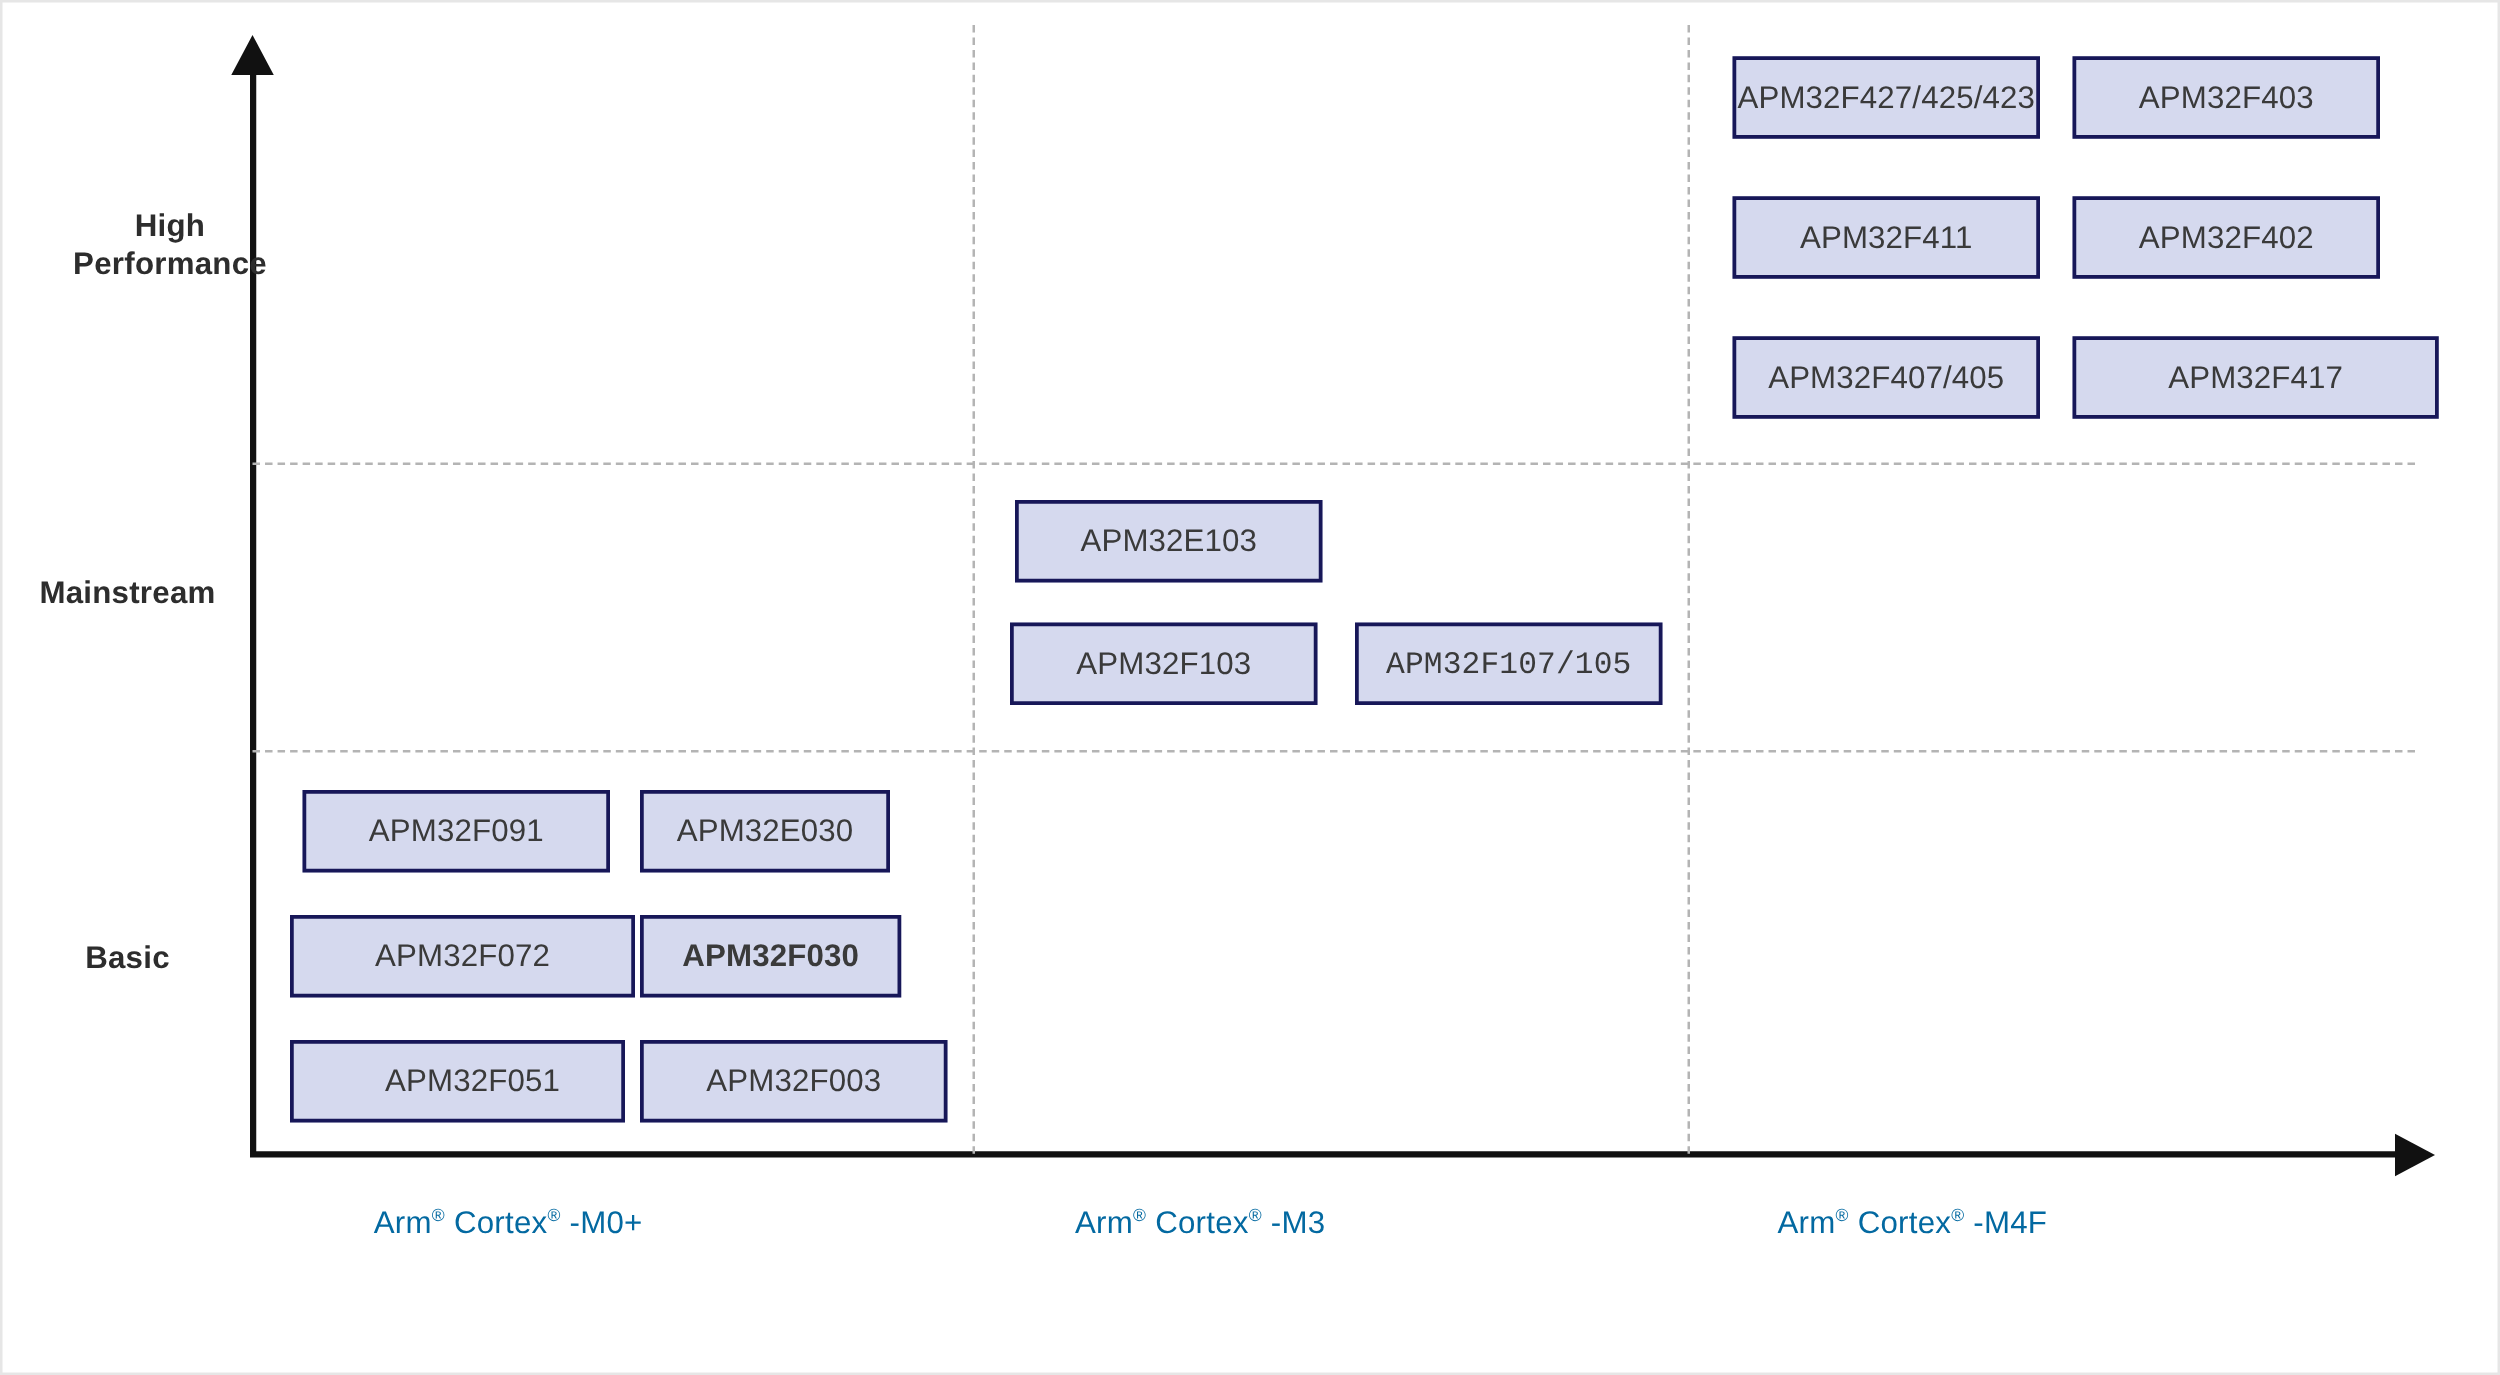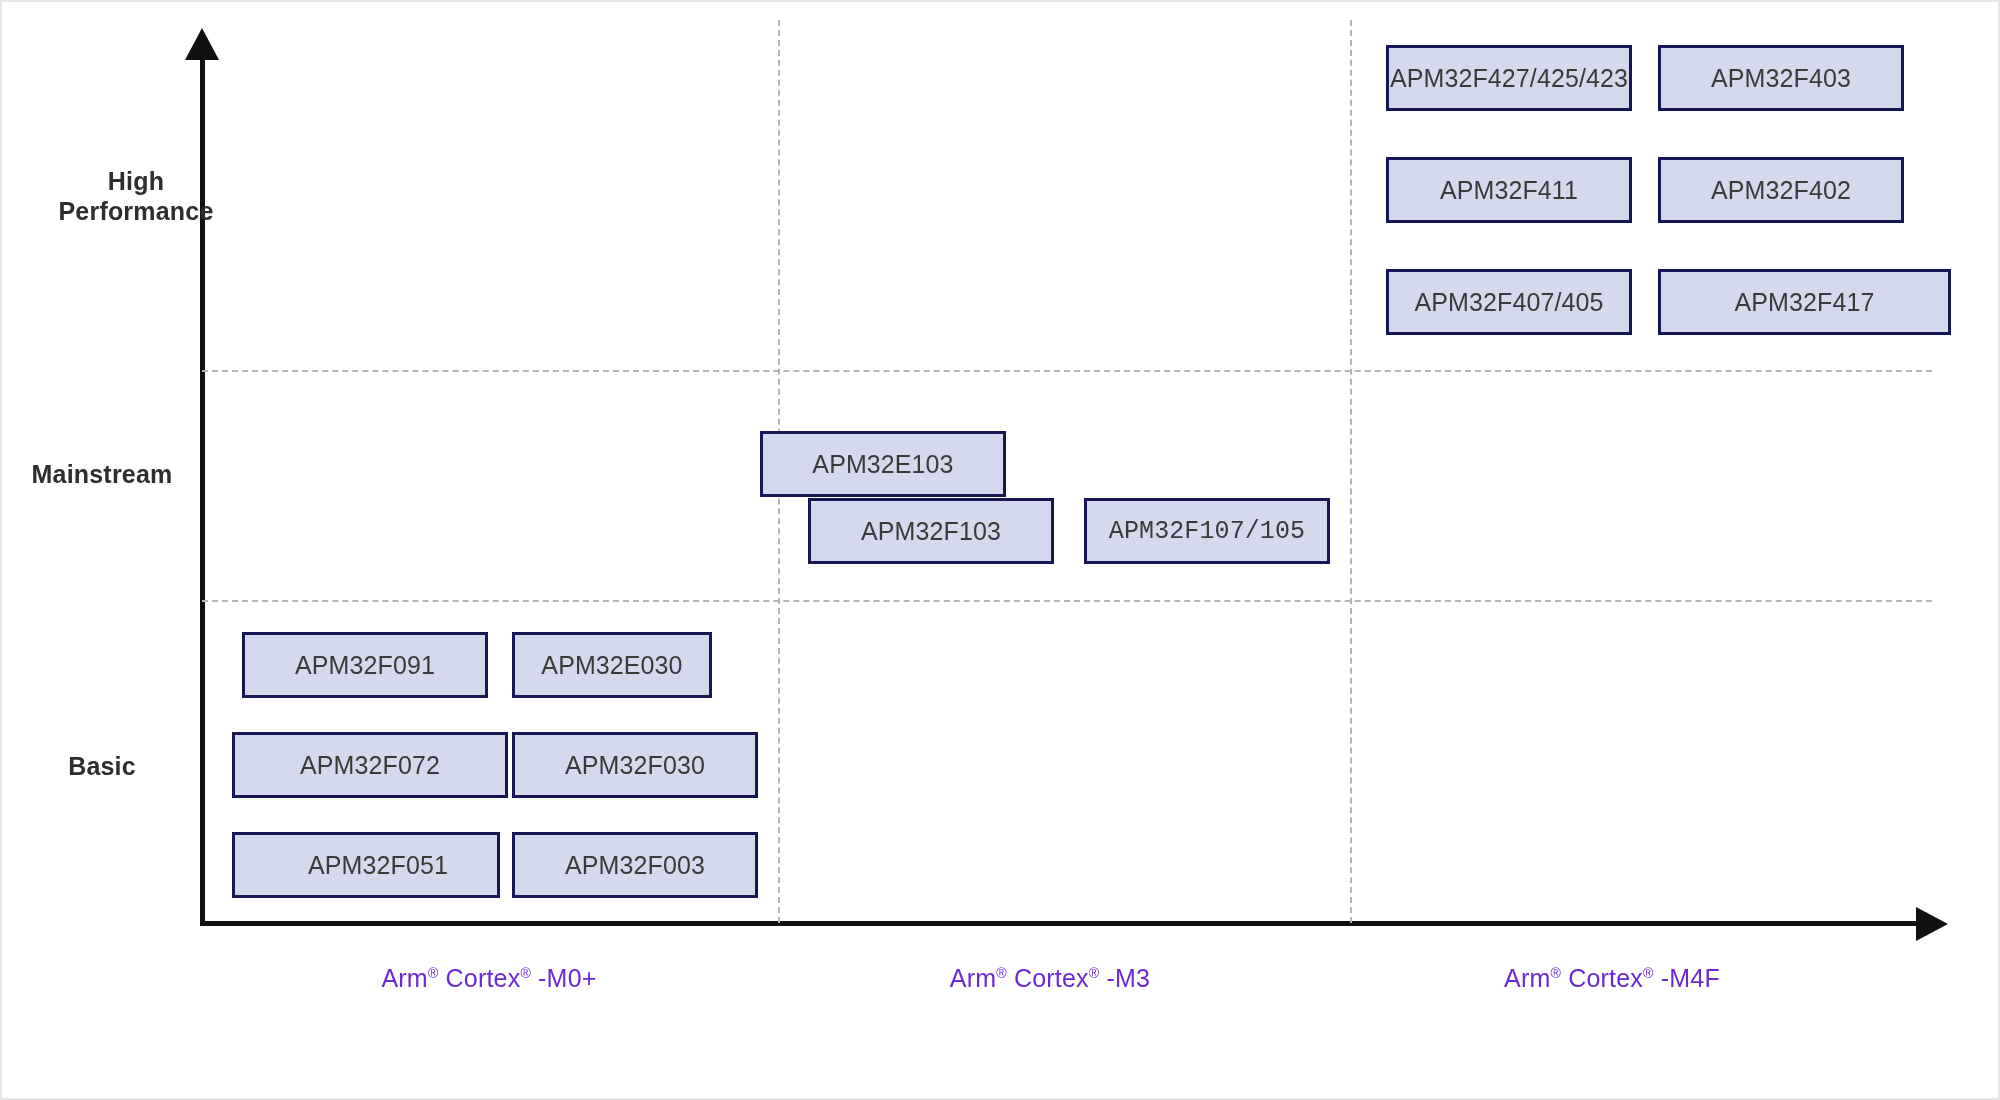--- a/index.html
+++ b/index.html
@@ -83,23 +83,23 @@
     font-size: 25px;
     font-weight: bold;
     color: #2d2d2d;
     line-height: 1.18;
     letter-spacing: 0.2px;
   }
   .x-label {
     position: absolute;
     top: 962px;
     width: 380px;
-    text-align: center;
+    text-align: left;
     font-size: 25px;
-    color: #6d28d9;
+    color: #0369a1;
     letter-spacing: 0.2px;
     white-space: nowrap;
   }
   .x-label sup {
     font-size: 14px;
     vertical-align: super;
     line-height: 0;
   }
 
   
@@ -152,24 +152,24 @@
 
   <div class="x-label" style="left:1420px;"><span>Arm</span><sup>®</sup> <span>Cortex</span><sup>®</sup> <span>-M4F</span></div>
 
   <div class="pbox" style="left:1384px; top:43px;  width:246px;">APM32F427/425/423</div>
   <div class="pbox" style="left:1656px; top:43px;  width:246px;">APM32F403</div>
   <div class="pbox" style="left:1384px; top:155px; width:246px;">APM32F411</div>
   <div class="pbox" style="left:1656px; top:155px; width:246px;">APM32F402</div>
   <div class="pbox" style="left:1384px; top:267px; width:246px;">APM32F407/405</div>
   <div class="pbox" style="left:1656px; top:267px; width:293px;">APM32F417</div>
 
-  <div class="pbox" style="left:758px;  top:398px; width:246px;margin-top:31px;">APM32E103</div>
+  <div class="pbox" style="left:810px;  top:398px; width:246px;">APM32E103</div>
   <div class="pbox" style="left:806px;  top:496px; width:246px;">APM32F103</div>
   <div class="pbox" style="left:1082px; top:496px; width:246px;font-family:Liberation Mono, monospace;">APM32F107/105</div>
 
   <div class="pbox" style="left:240px; top:630px; width:246px;">APM32F091</div>
   <div class="pbox" style="left:510px; top:630px; width:200px;">APM32E030</div>
   <div class="pbox" style="left:230px; top:730px; width:276px;">APM32F072</div>
-  <div class="pbox" style="left:510px; top:730px; width:246px;">APM32F030</div>
+  <div class="pbox" style="left:510px; top:730px; width:209px;font-weight:bold;">APM32F030</div>
   <div class="pbox" style="left:230px; top:830px; width:268px;padding-left:24px;">APM32F051</div>
   <div class="pbox" style="left:510px; top:830px; width:246px;">APM32F003</div>
 
 </div>
 
 </body></html>

